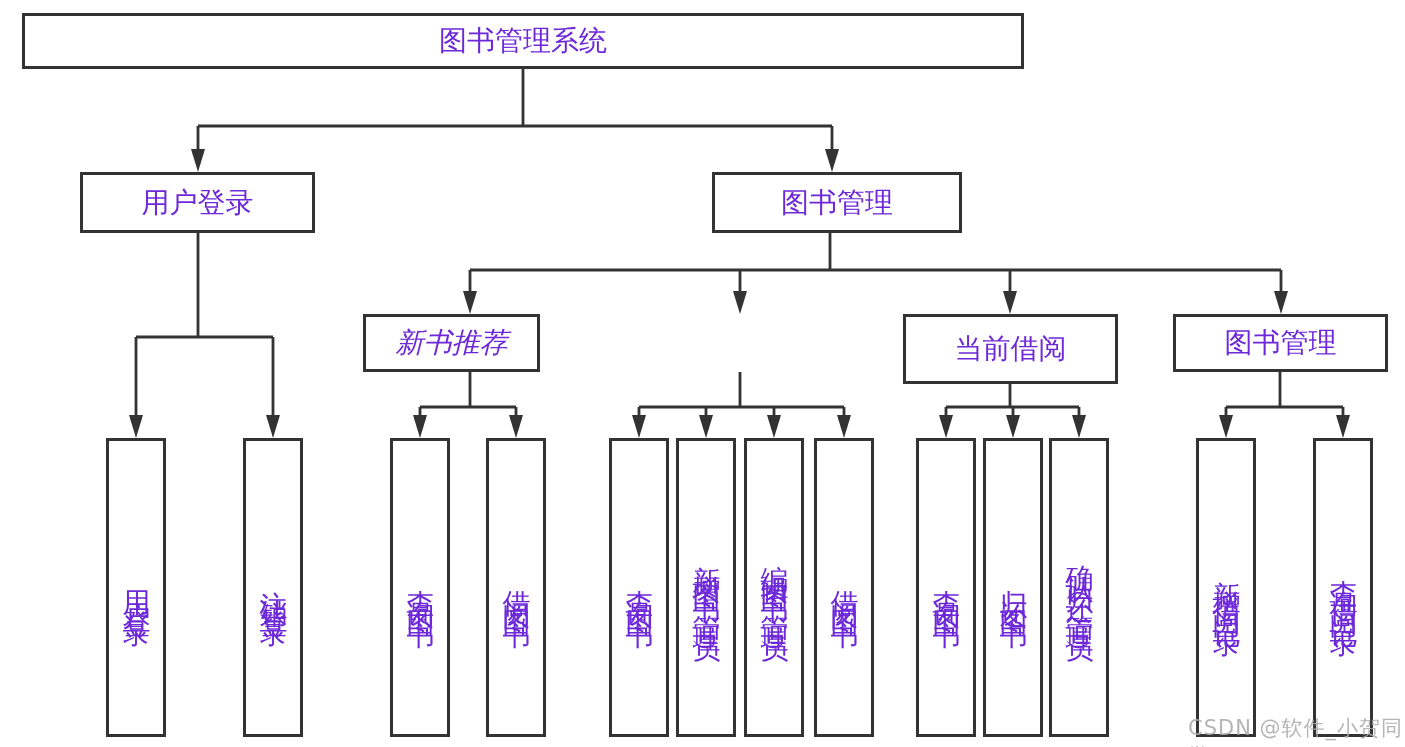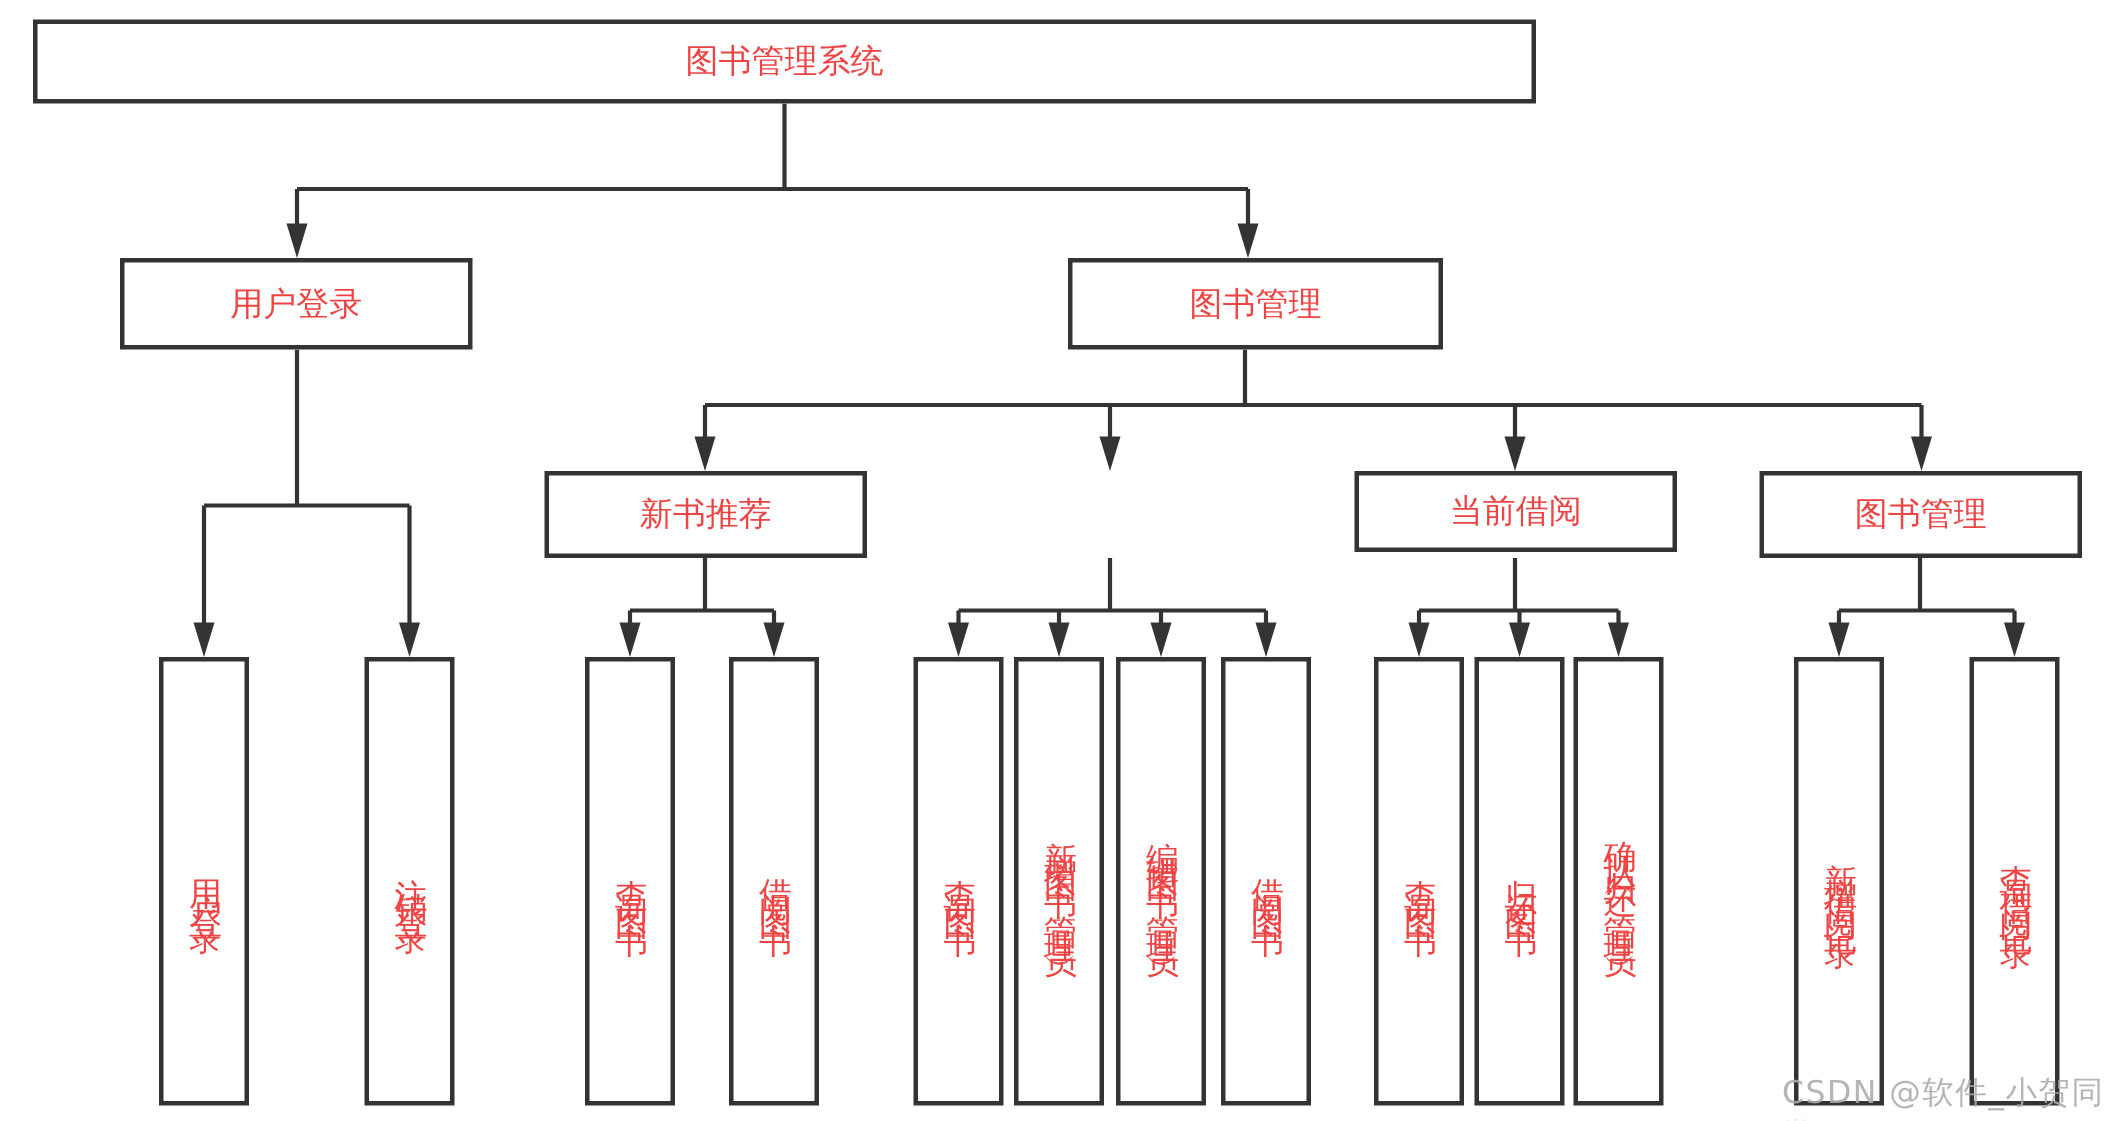--- a/index.html
+++ b/index.html
@@ -3,21 +3,21 @@
 <meta charset="utf-8">
 <style>
   html,body { margin:0; padding:0; background:#ffffff; }
   .canvas {
     position:relative; width:1405px; height:747px; background:#ffffff;
     font-family:"DejaVu Sans","Liberation Sans",sans-serif; overflow:hidden;
   }
   svg.connectors { position:absolute; left:0; top:0; z-index:1; }
   .box {
     position:absolute; box-sizing:border-box; background:#ffffff;
-    border:3px solid #333333; color:#ef4444; font-size:22px;
+    border:3px solid #333333; color:#6d28d9; font-size:28px;
     display:flex; align-items:center; justify-content:center;
     z-index:2; white-space:nowrap;
   }
   .vbox {
     writing-mode:vertical-rl; text-orientation:mixed;
     letter-spacing:10px; line-height:1; white-space:normal;
   }
   .watermark {
     position:absolute; left:1188px; top:714px; z-index:3;
     color:#ababab; opacity:0.88; font-size:21px; letter-spacing:1px;
@@ -66,22 +66,22 @@
       <polygon points="1219,415 1233,415 1226,438"></polygon>
       <polygon points="1336,415 1350,415 1343,438"></polygon>
     </g>
   </svg>
 
   <div class="box" style="left:22px; top:13px; width:1002px; height:56px;">图书管理系统</div>
 
   <div class="box" style="left:80px; top:172px; width:235px; height:61px;">用户登录</div>
   <div class="box" style="left:712px; top:172px; width:250px; height:61px;">图书管理</div>
 
-  <div class="box" style="left:363px; top:314px; width:215px; height:58px;">新书推荐</div>
-  <div class="box" style="left:903px; top:314px; width:215px; height:54px;">当前借阅</div>
+  <div class="box" style="left:363px; top:314px; width:177px; height:58px;font-style:italic;">新书推荐</div>
+  <div class="box" style="left:903px; top:314px; width:215px; height:70px;">当前借阅</div>
   <div class="box" style="left:1173px; top:314px; width:215px; height:58px;">图书管理</div>
 
   <div class="box vbox" style="left:106px; top:438px; width:60px; height:299px;">用户登录</div>
   <div class="box vbox" style="left:243px; top:438px; width:60px; height:299px;">注销登录</div>
 
   <div class="box vbox" style="left:390px; top:438px; width:60px; height:299px;">查询图书</div>
   <div class="box vbox" style="left:486px; top:438px; width:60px; height:299px;">借阅图书</div>
 
   <div class="box vbox" style="left:609px; top:438px; width:60px; height:299px;">查询图书</div>
   <div class="box vbox" style="left:676px; top:438px; width:60px; height:299px;">新增图书（管理员）</div>

